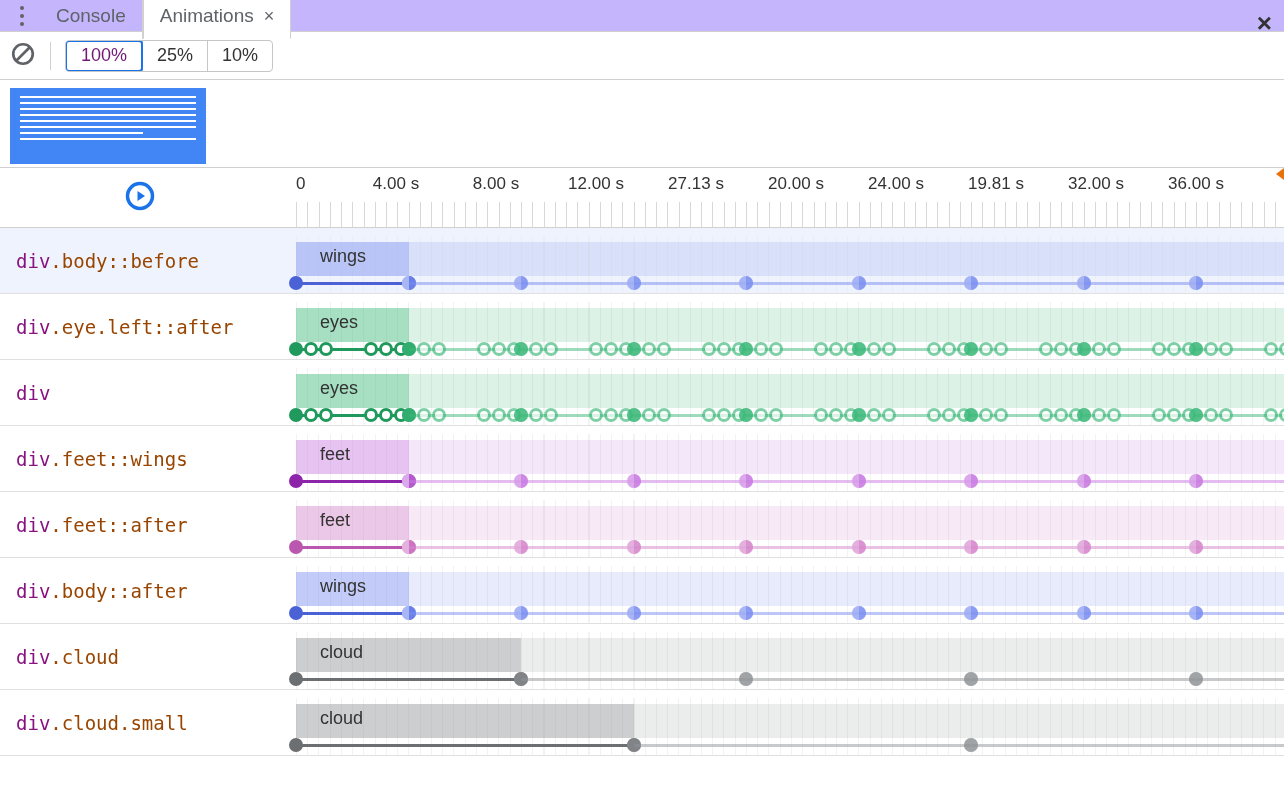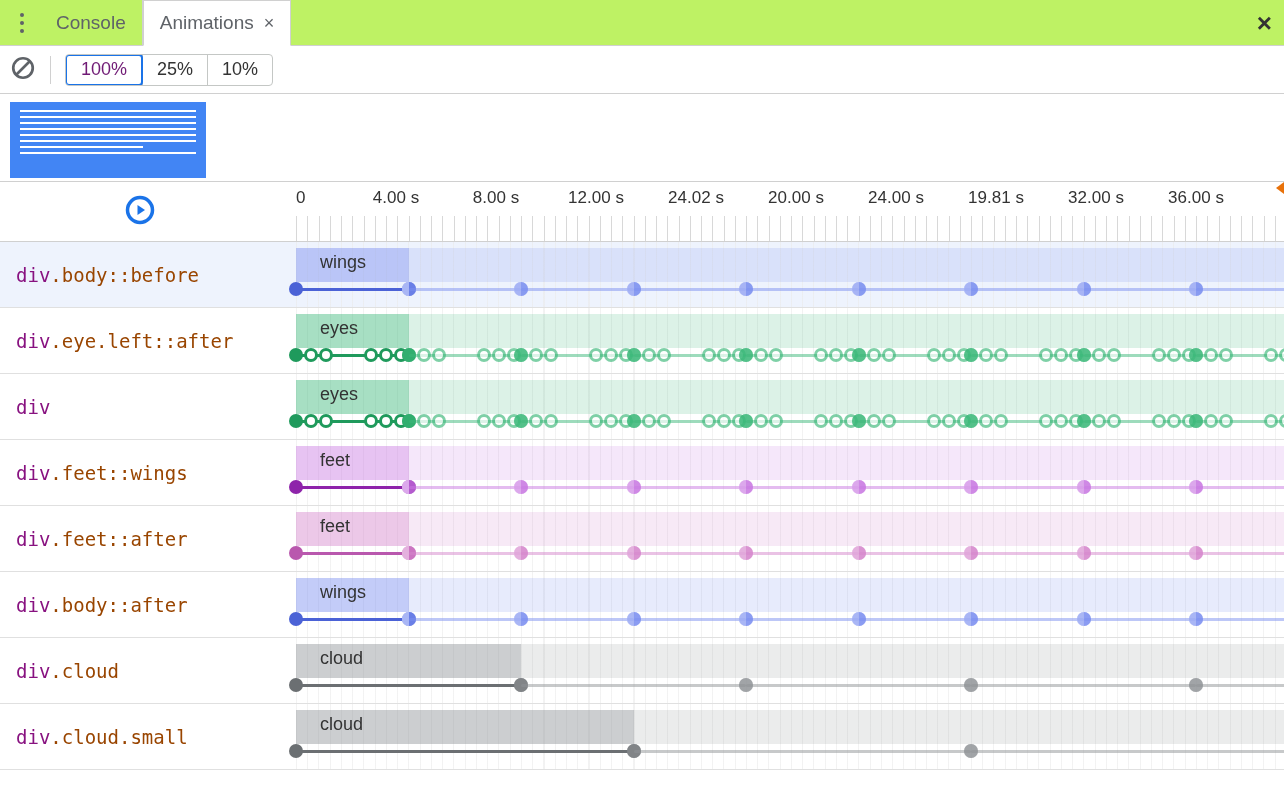--- a/index.html
+++ b/index.html
@@ -1,19 +1,19 @@
 <!DOCTYPE html>
 <html><head>
 <meta charset="utf-8">
 <style>
 * { box-sizing: border-box; margin: 0; padding: 0; }
 body { font-family: -apple-system, "Helvetica Neue", Arial, sans-serif; font-size: 16px; color: #333; background: #fff; width: 1284px; }
 
 
-.header { display: flex; align-items: center; height: 46px; background: #bef264; border-bottom: 1px solid #d0d0d0; padding-left: 4px; position: relative; }
+.header { display: flex; align-items: center; height: 32px; background: #c4b5fd; border-bottom: 1px solid #d0d0d0; padding-left: 4px; position: relative; }
 .more-icon { width: 36px; height: 36px; display: flex; flex-direction: column; align-items: center; justify-content: center; gap: 4px; }
 .more-icon span { width: 4px; height: 4px; border-radius: 50%; background: #5f6368; }
 .tab { height: 46px; display: flex; align-items: center; padding: 0 16px; font-size: 19px; color: #5f6368; border-right: 1px solid #d0d0d0; }
 .tab.active { background: #fff; border-top: 1px solid #d0d0d0; border-left: 1px solid #d0d0d0; border-bottom: 1px solid #fff; margin-bottom: -1px; }
 .tab .close { margin-left: 10px; font-size: 18px; color: #5f6368; }
 .close-panel { position: absolute; right: 12px; top: 8px; font-size: 26px; font-weight: bold; color: #333; }
 
 
 .toolbar { display: flex; align-items: center; height: 48px; border-bottom: 1px solid #d0d0d0; padding-left: 10px; gap: 14px; }
 .clear-icon svg { width: 26px; height: 26px; }
@@ -38,21 +38,21 @@
 .tick-minor { position: absolute; top: 34px; bottom: 0; width: 1px; background: #d8d8d8; }
 .ruler-arrow { position: absolute; right: 0; top: 0; width: 0; height: 0; border-top: 6px solid transparent; border-bottom: 6px solid transparent; border-right: 8px solid #e8710a; }
 
 
 .tracks { }
 .track { display: flex; height: 66px; border-bottom: 1px solid #e0e0e0; }
 .track.selected { background: #eef3fd; }
 .track-label { width: 280px; padding-left: 16px; display: flex; align-items: center; font-family: Menlo, Consolas, monospace; font-size: 19px; }
 .track-label .el { color: #881280; }
 .track-label .pseudo { color: #994500; }
-.track-lane { flex: 1; position: relative; overflow: hidden; }
+.track-lane { flex: 1; position: relative; overflow: hidden; margin-top: 8px; }
 .lane-inner { position: absolute; left: 16px; right: 0; top: 0; bottom: 0; }
 
 .seg-bg { position: absolute; top: 6px; height: 34px; }
 .seg-bg.first { opacity: 0.45; }
 .seg-bg.rest { opacity: 0.18; }
 .anim-name { position: absolute; top: 10px; font-size: 18px; color: #333; }
 
 .track-line { position: absolute; top: 46px; height: 3px; border-radius: 2px; }
 .track-line.first { height: 3px; }
 .track-line.rest { opacity: 0.5; }
@@ -123,21 +123,21 @@
         </svg>
     </div>
   </div>
   <div class="ruler">
     <div class="ruler-arrow"></div>
     <div class="ruler-inner" id="ruler-inner">
         <div class="tick-label" style="left: 0px; transform: translateX(0px);">0</div>
         <div class="tick-label" style="left: 100px;">4.00 s</div>
         <div class="tick-label" style="left: 200px;">8.00 s</div>
         <div class="tick-label" style="left: 300px;">12.00 s</div>
-        <div class="tick-label" style="left: 400px;">24.02 s</div>
+        <div class="tick-label" style="left: 400px;">27.13 s</div>
         <div class="tick-label" style="left: 500px; text-align: right;">20.00 s</div>
         <div class="tick-label" style="left: 600px;">24.00 s</div>
         <div class="tick-label" style="left: 700px;">19.81 s</div>
         <div class="tick-label" style="left: 800px;">32.00 s</div>
         <div class="tick-label" style="left: 900px;">36.00 s</div>
         <div class="tick-minor" style="left: 0px;"></div>
         <div class="tick-minor" style="left: 11.25px;"></div>
         <div class="tick-minor" style="left: 22.5px;"></div>
         <div class="tick-minor" style="left: 33.75px;"></div>
         <div class="tick-minor" style="left: 45px;"></div>

